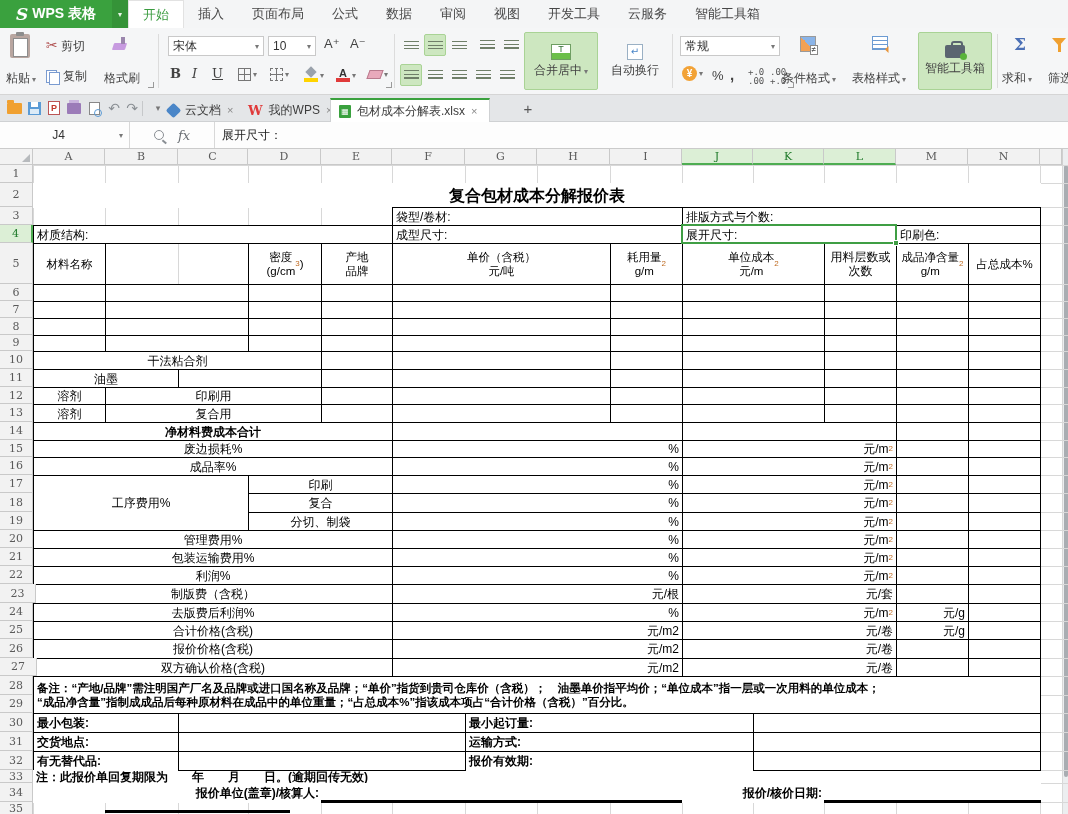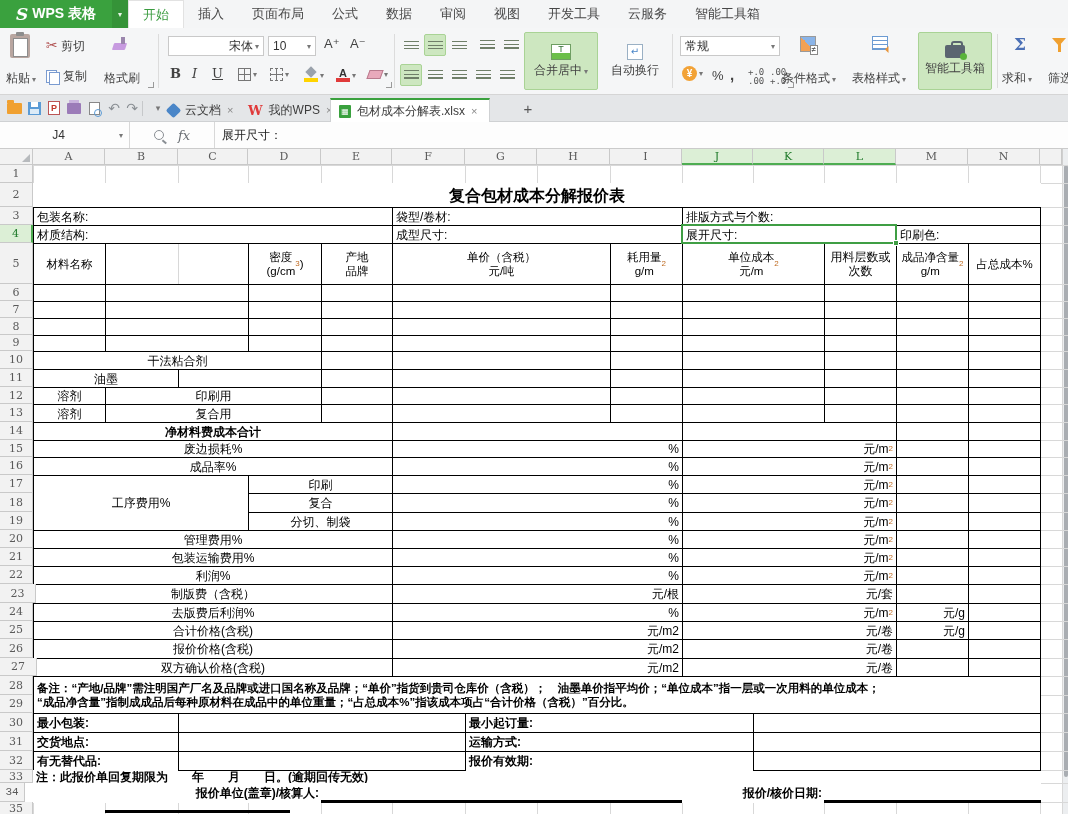--- a/index.html
+++ b/index.html
@@ -149,21 +149,21 @@
         <span class="ic-copy"></span>
         <span>复制</span>
       </div>
     <div class="abs" style="left:112px;top:8px;">
         <div class="ic-brush"></div>
       </div>
     <div class="rlabel" style="left:104px;top:42px;">格式刷</div>
     <div class="launcher" style="left:148px;top:54px;"></div>
     <div class="gsep" style="left:158px;"></div>
 
-    <div class="combo" style="left:168px;top:8px;width:96px;justify-content:flex-end;">
+    <div class="combo" style="left:168px;top:8px;width:96px;">
         <span>宋体</span>
         <span class="caret">▾</span>
       </div>
     <div class="combo" style="left:268px;top:8px;width:48px;">
         <span>10</span>
         <span class="caret">▾</span>
       </div>
     <div class="rlabel" style="left:324px;top:8px;font-size:13px;">A⁺</div>
     <div class="rlabel" style="left:350px;top:8px;font-size:13px;">A⁻</div>
     <div class="rlabel" style="left:170px;top:38px;font-weight:bold;font-family:'DejaVu Serif',serif;font-size:13px;">B</div>
@@ -371,21 +371,20 @@
       <div class="hgl" style="left: 33px; top: 527px; width: 1035px; height: 1px; position: absolute;"></div>
       <div class="hgl" style="left: 33px; top: 546px; width: 1035px; height: 1px; position: absolute;"></div>
       <div class="hgl" style="left: 33px; top: 564px; width: 1035px; height: 1px; position: absolute;"></div>
       <div class="hgl" style="left: 33px; top: 583px; width: 1035px; height: 1px; position: absolute;"></div>
       <div class="hgl" style="left: 33px; top: 602px; width: 1035px; height: 1px; position: absolute;"></div>
       <div class="hgl" style="left: 33px; top: 621px; width: 1035px; height: 1px; position: absolute;"></div>
       <div class="hgl" style="left: 33px; top: 634px; width: 1035px; height: 1px; position: absolute;"></div>
       <div class="hgl" style="left: 33px; top: 653px; width: 1035px; height: 1px; position: absolute;"></div>
       <div class="hgl" style="left: 33px; top: 16px; width: 1035px; height: 1px; position: absolute;"></div>
       <div class="cell ac bold nb" style="left: 33px; top: 34px; width: 1008px; height: 25px; position: absolute; font-size: 16px; font-family: &quot;Liberation Serif&quot;, &quot;DejaVu Serif&quot;, serif;">复合包材成本分解报价表</div>
-      <div class="cell al" style="left: 33px; top: 58px; width: 360px; height: 19px; position: absolute;">包装名称:</div>
       <div class="cell al" style="left: 392px; top: 58px; width: 291px; height: 19px; position: absolute;">袋型/卷材:</div>
       <div class="cell al" style="left: 682px; top: 58px; width: 359px; height: 19px; position: absolute;">排版方式与个数:</div>
       <div class="cell al" style="left: 33px; top: 76px; width: 360px; height: 19px; position: absolute;">材质结构:</div>
       <div class="cell al" style="left: 392px; top: 76px; width: 291px; height: 19px; position: absolute;">成型尺寸:</div>
       <div class="cell al" style="left: 682px; top: 76px; width: 215px; height: 19px; position: absolute;">展开尺寸:</div>
       <div class="cell al" style="left: 896px; top: 76px; width: 145px; height: 19px; position: absolute;">印刷色:</div>
       <div class="cell ac" style="left: 33px; top: 94px; width: 73px; height: 42px; position: absolute; font-size: 11.5px;">材料名称</div>
       <div class="cell ac" style="left: 248px; top: 94px; width: 74px; height: 42px; position: absolute; font-size: 11.5px;">密度<br>(g/cm<sup>3</sup>)</div>
       <div class="cell ac" style="left: 321px; top: 94px; width: 72px; height: 42px; position: absolute; font-size: 11.5px;">产地<br>品牌</div>
       <div class="cell ac" style="left: 392px; top: 94px; width: 219px; height: 42px; position: absolute; font-size: 11.5px;">单价（含税）<br>元/吨</div>
@@ -599,21 +598,21 @@
       <div class="rowhead" style="left: 0px; top: 454px; width: 33px; height: 18px; position: absolute;">24</div>
       <div class="rowhead" style="left: 0px; top: 472px; width: 33px; height: 18px; position: absolute;">25</div>
       <div class="rowhead" style="left: 0px; top: 490px; width: 33px; height: 19px; position: absolute;">26</div>
       <div class="rowhead" style="left: 0px; top: 509px; width: 37px; height: 18px; position: absolute;">27</div>
       <div class="rowhead" style="left: 0px; top: 527px; width: 33px; height: 19px; position: absolute;">28</div>
       <div class="rowhead" style="left: 0px; top: 546px; width: 33px; height: 18px; position: absolute;">29</div>
       <div class="rowhead" style="left: 0px; top: 564px; width: 33px; height: 19px; position: absolute;">30</div>
       <div class="rowhead" style="left: 0px; top: 583px; width: 33px; height: 19px; position: absolute;">31</div>
       <div class="rowhead" style="left: 0px; top: 602px; width: 33px; height: 19px; position: absolute;">32</div>
       <div class="rowhead" style="left: 0px; top: 621px; width: 33px; height: 13px; position: absolute;">33</div>
-      <div class="rowhead" style="left: 0px; top: 634px; width: 25px; height: 19px; position: absolute; font-family: Liberation Mono, monospace;">34</div>
+      <div class="rowhead" style="left: 0px; top: 634px; width: 33px; height: 19px; position: absolute;">34</div>
       <div class="rowhead" style="left: 0px; top: 653px; width: 33px; height: 13px; position: absolute;">35</div>
       <div class="" id="selbox" style="left: 681px; top: 75px; width: 216px; height: 20px; position: absolute;">
         <div class="handle"></div>
       </div>
       <div class="thickline" style="left: 105px; top: 661px; width: 185px; height: 3px; position: absolute;"></div>
     </div>
 
 </div>
 
 </body></html>

